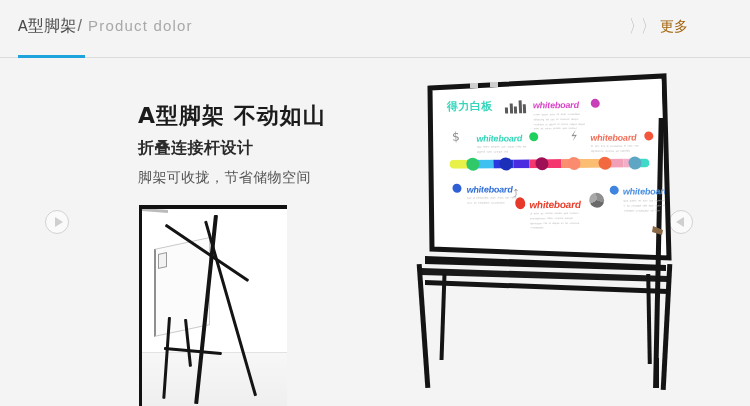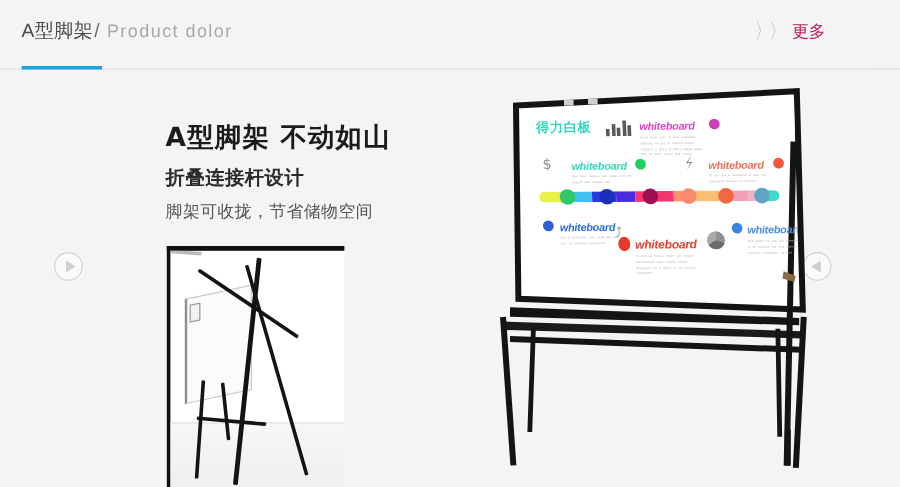--- a/index.html
+++ b/index.html
@@ -29,21 +29,21 @@
     position: absolute;
     left: 18px;
     top: 16px;
     font-size: 17px;
     color: #4a4a4a;
     white-space: nowrap;
     letter-spacing: 0.2px;
   }
   .header-title .cn {
     color: #4a4a4a;
-    font-family: Liberation Sans, sans-serif;
+    font-family: Liberation Mono, monospace;
     font-size: 16px;
   }
   .header-title .slash {
     color: #6b6b6b;
     font-size: 16px;
     padding: 0 1px;
   }
   .header-title .en {
     color: #a8a8a8;
     font-size: 15px;
@@ -59,21 +59,21 @@
     gap: 7px;
     cursor: pointer;
   }
   .header-more .chev {
     color: #b9b9b9;
     font-size: 14px;
     letter-spacing: -2px;
     transform: scaleY(1.25);
   }
   .header-more .more-label {
-    color: #be185d;
+    color: #a16207;
     font-size: 14px;
     font-family: "DejaVu Sans", sans-serif;
   }
 
   .header-rule {
     position: absolute;
     left: 0;
     top: 57px;
     width: 750px;
     height: 1px;

